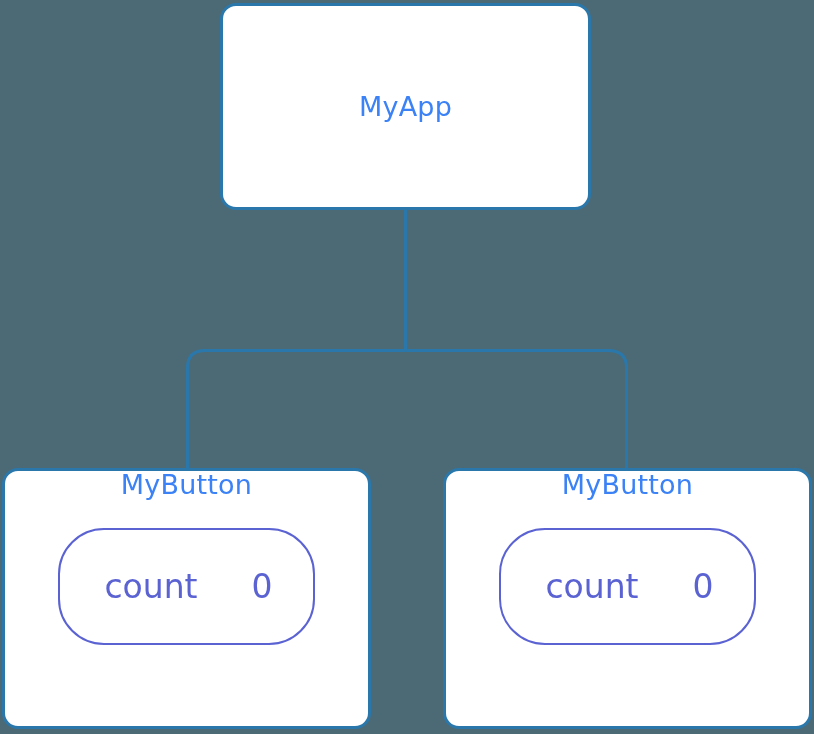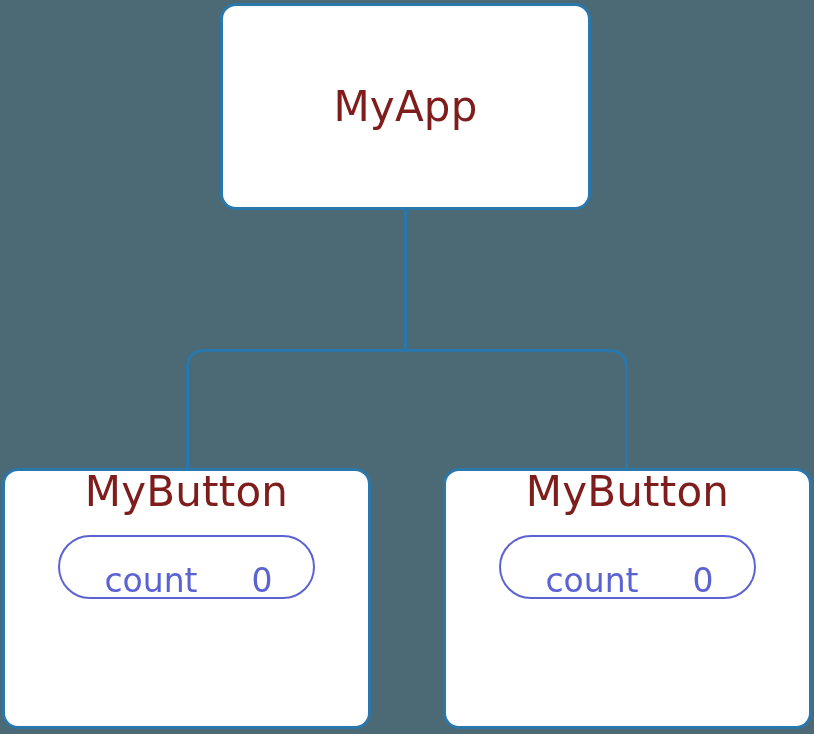--- a/index.html
+++ b/index.html
@@ -60,40 +60,40 @@
   }
 
   .node-child-right {
     left: 443px;
     top: 468px;
     width: 369px;
     height: 261px;
   }
 
   .node-title {
-    color: #7f1d1d;
-    font-size: 42px;
+    color: #3b82f6;
+    font-size: 27px;
     line-height: 1;
     letter-spacing: 0.2px;
     white-space: nowrap;
   }
 
   .node-child-left .node-title,
   .node-child-right .node-title {
   }
 
   
   .state-pill {
-    margin-top: 22px;
+    margin-top: 30px;
     box-sizing: border-box;
-    height: 64px;
+    height: 117px;
     border: 2px solid #5b63d3;
     border-radius: 46px;
     display: flex;
-    align-items: flex-end;
+    align-items: center;
     background: transparent;
     overflow: hidden;
   }
 
   .pill-key {
     display: flex;
     align-items: center;
     justify-content: center;
     padding: 0 26px 0 44px;
     color: #5b63d3;

